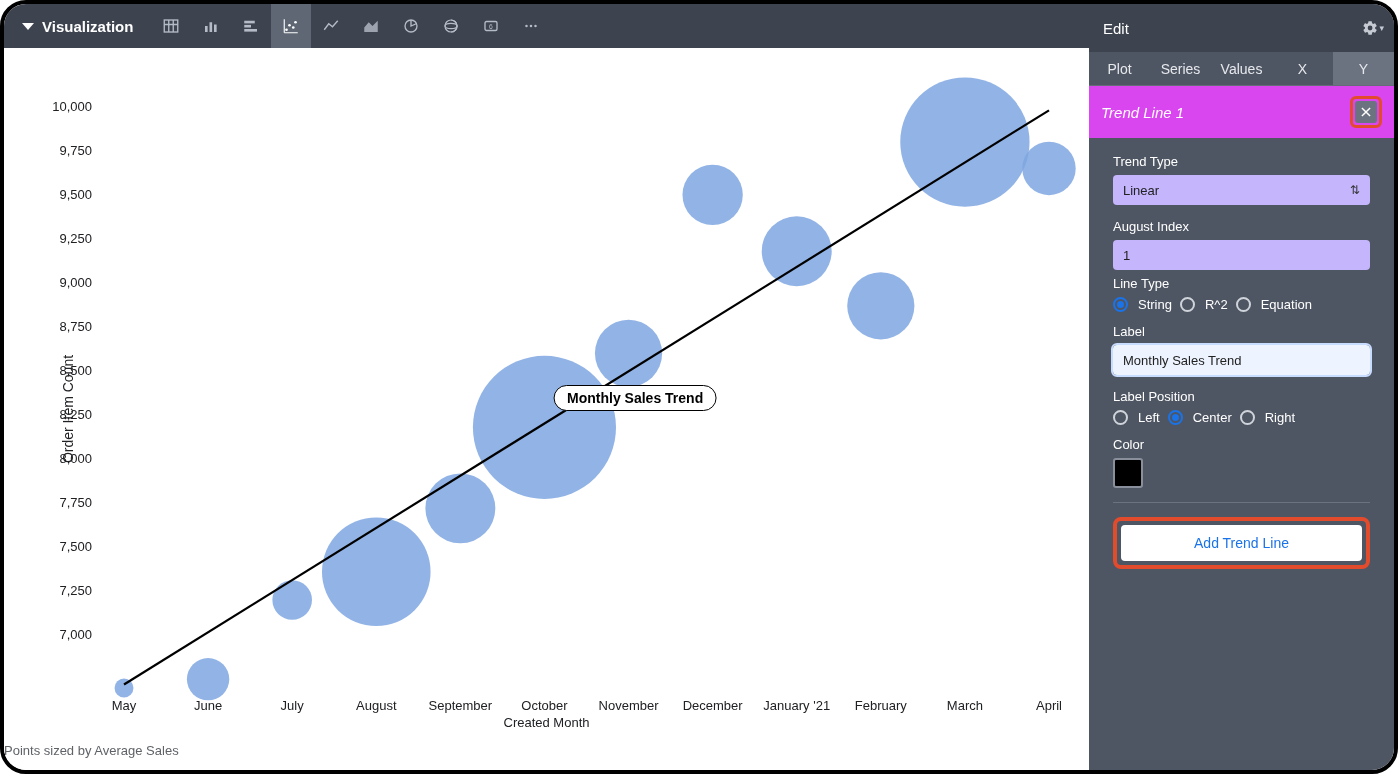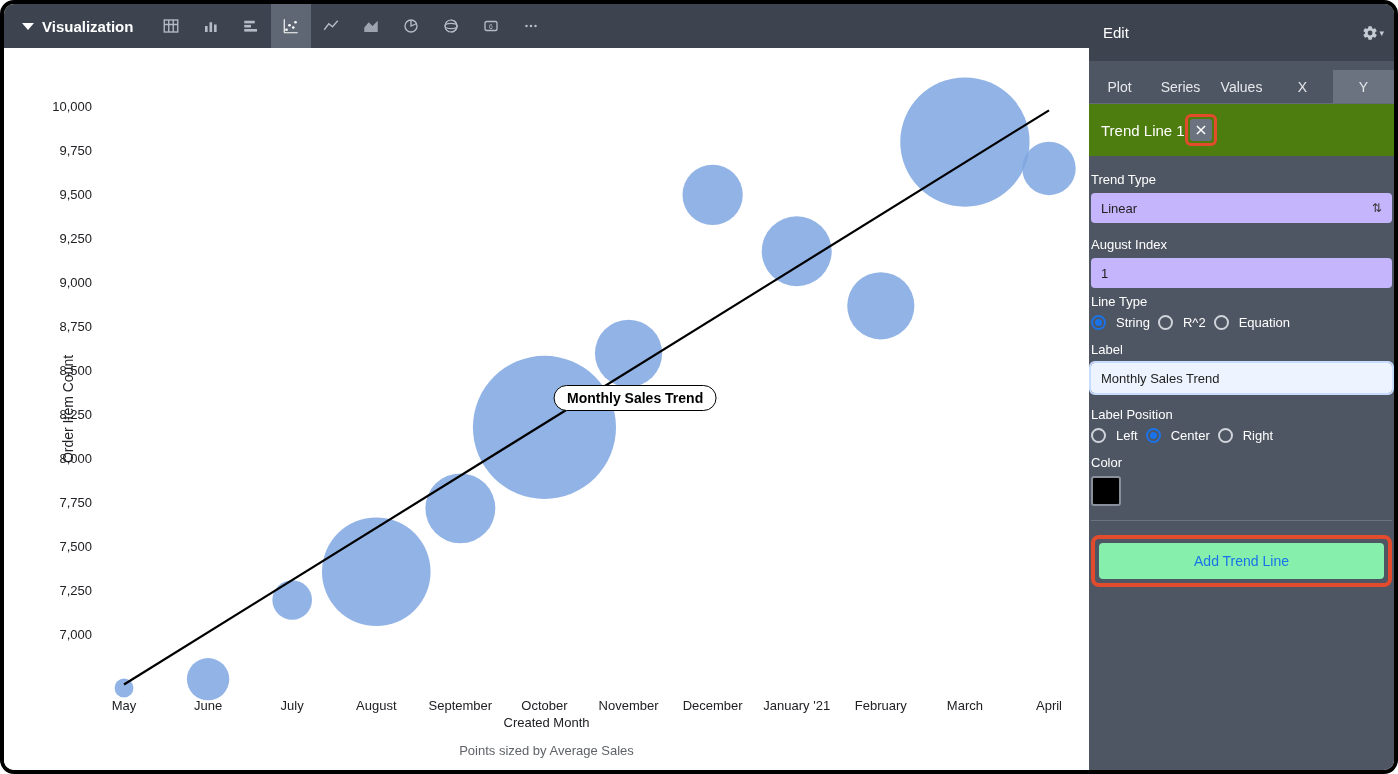--- a/index.html
+++ b/index.html
@@ -1,64 +1,64 @@
 <!DOCTYPE html>
 <html><head>
 <meta charset="utf-8">
 <style>
   * { box-sizing: border-box; margin: 0; padding: 0; }
   html, body { width: 1398px; height: 774px; font-family: -apple-system, "Helvetica Neue", Arial, sans-serif; background:#fff; }
-  .frame { width:1398px; height:774px; border:4px solid #000; border-radius:14px; position:relative; overflow:hidden; display:flex; }
+  .frame { width:1398px; height:774px; border:4px solid #000; border-radius:26px; position:relative; overflow:hidden; display:flex; }
   .left { flex:1; display:flex; flex-direction:column; }
   .toolbar { height:44px; background:#3d4450; display:flex; align-items:center; color:#fff; }
   .toolbar .title-area { display:flex; align-items:center; padding:0 10px 0 18px; gap:8px; }
   .toolbar .title-area .tri { width:0;height:0;border-left:6px solid transparent;border-right:6px solid transparent;border-top:7px solid #fff; }
   .toolbar .title { font-size:15px; font-weight:600; }
   .tb-icons { display:flex; height:100%; margin-left:8px; }
   .tb-icon { width:40px; height:100%; display:flex; align-items:center; justify-content:center; color:#b5bcc7; }
   .tb-icon.active { background:#5e6773; color:#fff; }
   .tb-icon svg { width:18px; height:18px; }
   .chart-area { flex:1; position:relative; background:#fff; }
   .chart-svg { position:absolute; inset:0; }
   .xlabel { position:absolute; left:0; right:0; bottom:40px; text-align:center; font-size:13px; color:#202124; }
-  .xsub   { position:absolute; left:0; right:0; bottom:12px; text-align:center; font-size:13px; color:#5f6368; }
+  .xsub   { position:absolute; left:0; right:0; bottom:12px; text-align:left; font-size:13px; color:#5f6368; }
   .ylabel { position:absolute; left:10px; top:50%; transform:translateY(-50%) rotate(-90deg); transform-origin:center; font-size:14px; color:#202124; white-space:nowrap; }
   .tick-text { font-size:13px; fill:#202124; }
   .trend-label-box { position:absolute; background:#fff; border:1.5px solid #000; border-radius:14px; padding:4px 12px; font-size:14px; font-weight:600; }
 
   
   .right { width:305px; background:#4f5663; color:#fff; display:flex; flex-direction:column; font-size:13px; }
-  .r-head { height:57px; background:#3d4450; display:flex; align-items:center; padding:0 10px 0 14px; justify-content:space-between; }
+  .r-head { height:48px; background:#3d4450; display:flex; align-items:center; padding:0 10px 0 14px; justify-content:space-between; }
   .r-head .title { font-size:15px; font-weight:500; }
   .gear { width:22px; height:22px; color:#c6cad2; display:flex; align-items:center; }
-  .tabs { display:flex; height:34px; background:#4f5663; border-bottom:1px solid #646c79;margin-top:9px; }
+  .tabs { display:flex; height:34px; background:#4f5663; border-bottom:1px solid #646c79; }
   .tab { flex:1; display:flex; align-items:center; justify-content:center; color:#e6e8ec; font-size:14px; }
   .tab.active { background:#6b7380; }
-  .section-title { display:flex; align-items:center; justify-content:flex-start; padding:10px 12px; background:#4d7c0f; }
+  .section-title { display:flex; align-items:center; justify-content:space-between; padding:10px 12px; background:#d946ef;font-style:italic; }
   .section-title .stxt { font-size:15px; font-weight:500; }
   .close-highlight { border:3px solid #e34b2d; border-radius:6px; padding:2px; }
   .close-x { width:22px; height:22px; background:#6b7380; border-radius:3px; display:flex; align-items:center; justify-content:center; }
-  .panel-body { padding:10px 2px 14px; overflow:auto; flex:1; }
+  .panel-body { padding:10px 24px 14px; overflow:auto; flex:1; }
   .field-label { font-size:13px; margin:6px 0 6px; color:#fff; }
   .select, .tinput { width:100%; height:30px; background:#c4b5fd; color:#222; border:none; border-radius:4px; padding:0 10px; font-size:13px; }
   .tinput.hl { outline:2px solid #c8dcff; background:#eef4ff; }
   .select-wrap { position:relative; }
   .select-caret { position:absolute; right:10px; top:50%; transform:translateY(-50%); pointer-events:none; font-size:12px; color:#333;}
   .toggle-row { display:flex; align-items:center; gap:10px; margin:14px 0 10px; }
   .toggle { width:40px; height:22px; background:#1a73e8; border-radius:11px; position:relative; }
   .toggle .knob { width:18px; height:18px; background:#fff; border-radius:50%; position:absolute; top:2px; right:2px; }
   .radio-col { display:flex; gap:8px; margin:4px 0 12px; }
   .radio-row { display:flex; align-items:center; gap:10px; }
   .radio { width:15px; height:15px; border-radius:50%; border:2px solid #cfd3da; display:inline-block; position:relative; }
   .radio.sel { border-color:#1a73e8; }
   .radio.sel::after { content:""; position:absolute; inset:2px; border-radius:50%; background:#1a73e8; }
   .color-swatch { width:30px; height:30px; background:#000; border:2px solid #8a909b; border-radius:3px; margin-top:4px; }
   .divider { border:none; border-top:1px solid #6b7380; margin:14px 0; }
   .add-btn-wrap { border:4px solid #e34b2d; border-radius:8px; padding:4px; }
-  .add-btn { width:100%; height:36px; background:#86efac; color:#1a73e8; border:none; border-radius:4px; font-size:14px; font-weight:500; }
+  .add-btn { width:100%; height:36px; background:#ffffff; color:#1a73e8; border:none; border-radius:4px; font-size:14px; font-weight:500; }
 </style>
 </head>
 <body>
 
 <div class="frame">
   <div class="left">
     <div class="toolbar">
       <div class="title-area">
         <span class="tri"></span>
         <span class="title">Visualization</span>

